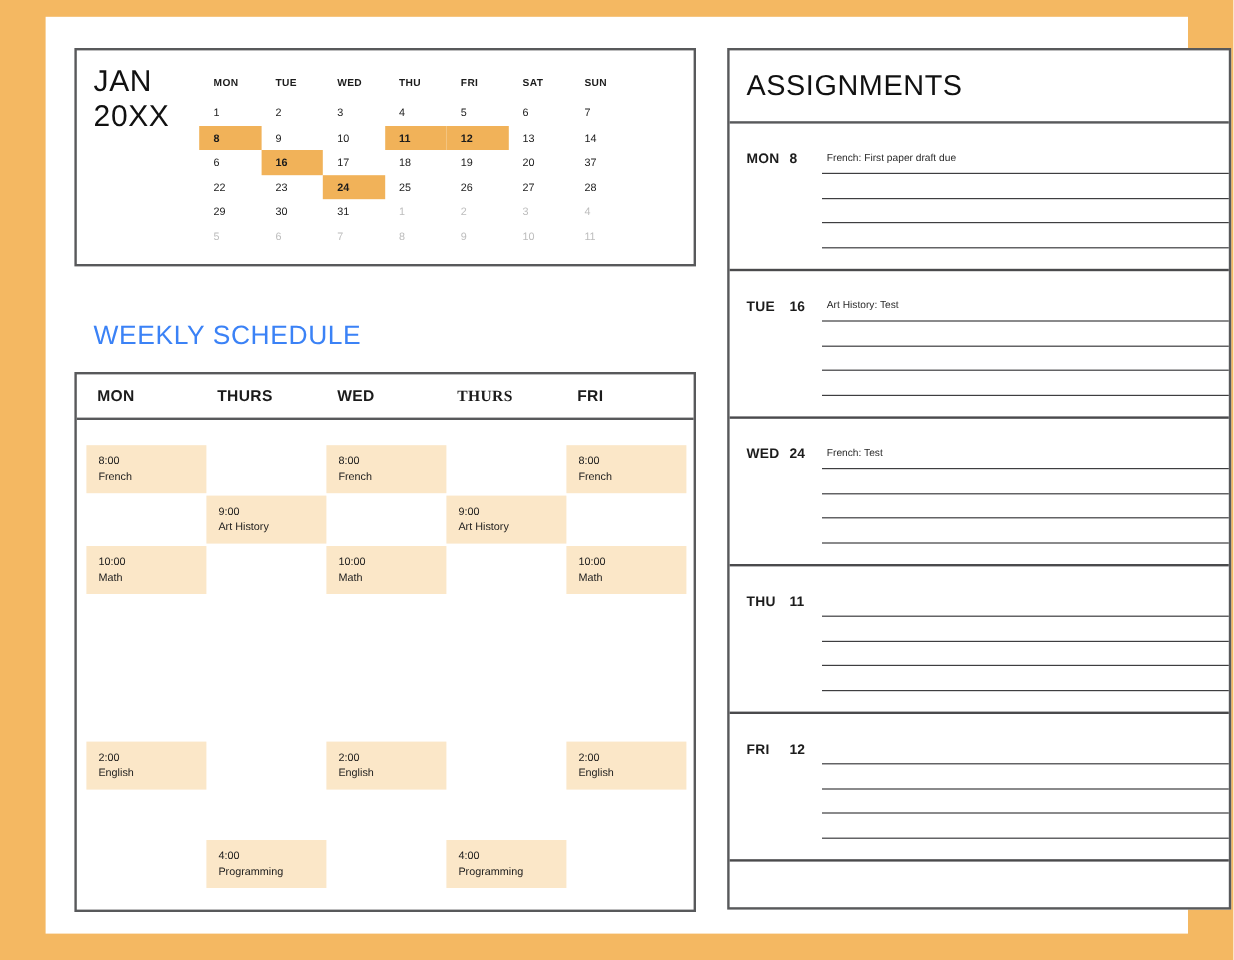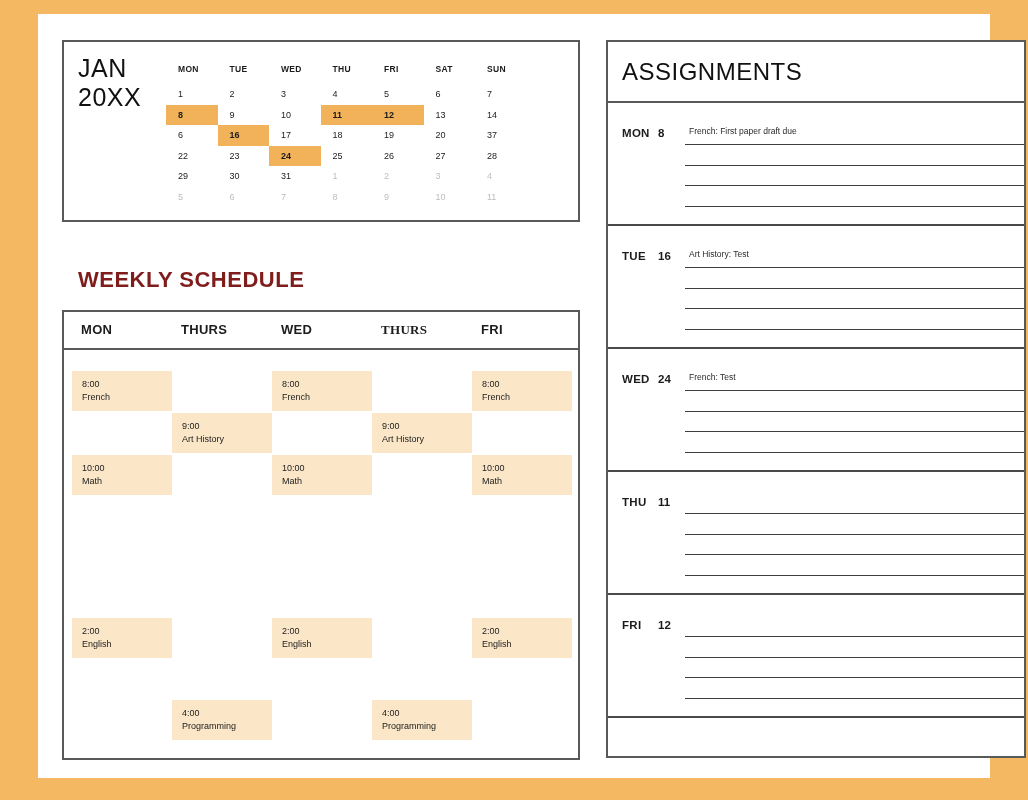--- a/index.html
+++ b/index.html
@@ -23,22 +23,22 @@
   .month-label{position:absolute;left:14px;top:12px;font-size:25px;line-height:1.15;
     letter-spacing:.5px;color:#111;}
   .cal-grid{position:absolute;left:102px;top:18px;display:grid;
     grid-template-columns:repeat(7,51.5px);grid-template-rows:24px repeat(6,20.5px);}
   .cal-day-header{font-size:8.5px;font-weight:700;padding-left:12px;line-height:18px;letter-spacing:.3px;}
   .cal-cell{font-size:9px;line-height:20.5px;padding-left:12px;}
   .cal-cell.hl{background:var(--highlight-orange);font-weight:700;}
   .cal-cell.muted{color:var(--muted-date);}
 
   
-  .schedule-title{position:absolute;left:40px;top:253px;font-size:22px;font-weight:700;
-    letter-spacing:.5px;color:#7f1d1d;}
+  .schedule-title{position:absolute;left:40px;top:253px;font-size:22px;font-weight:400;
+    letter-spacing:.5px;color:#3b82f6;}
   .schedule-box{position:absolute;left:24px;top:296px;width:518px;height:450px;
     border:2.5px solid var(--border-gray);background:#fff;}
   .sched-header{position:absolute;left:0;top:0;width:100%;height:38px;
     border-bottom:2.5px solid var(--border-gray);}
   .sched-day{position:absolute;top:0;font-size:13px;font-weight:700;line-height:36px;letter-spacing:.3px;}
   .sched-body{position:absolute;left:0;top:38px;right:0;bottom:0;}
   .sched-block{position:absolute;width:100px;height:40px;background:var(--block-peach);
     padding:7px 0 0 10px;font-size:9px;line-height:1.45;}
   .sched-block .time{font-weight:400;}
 

